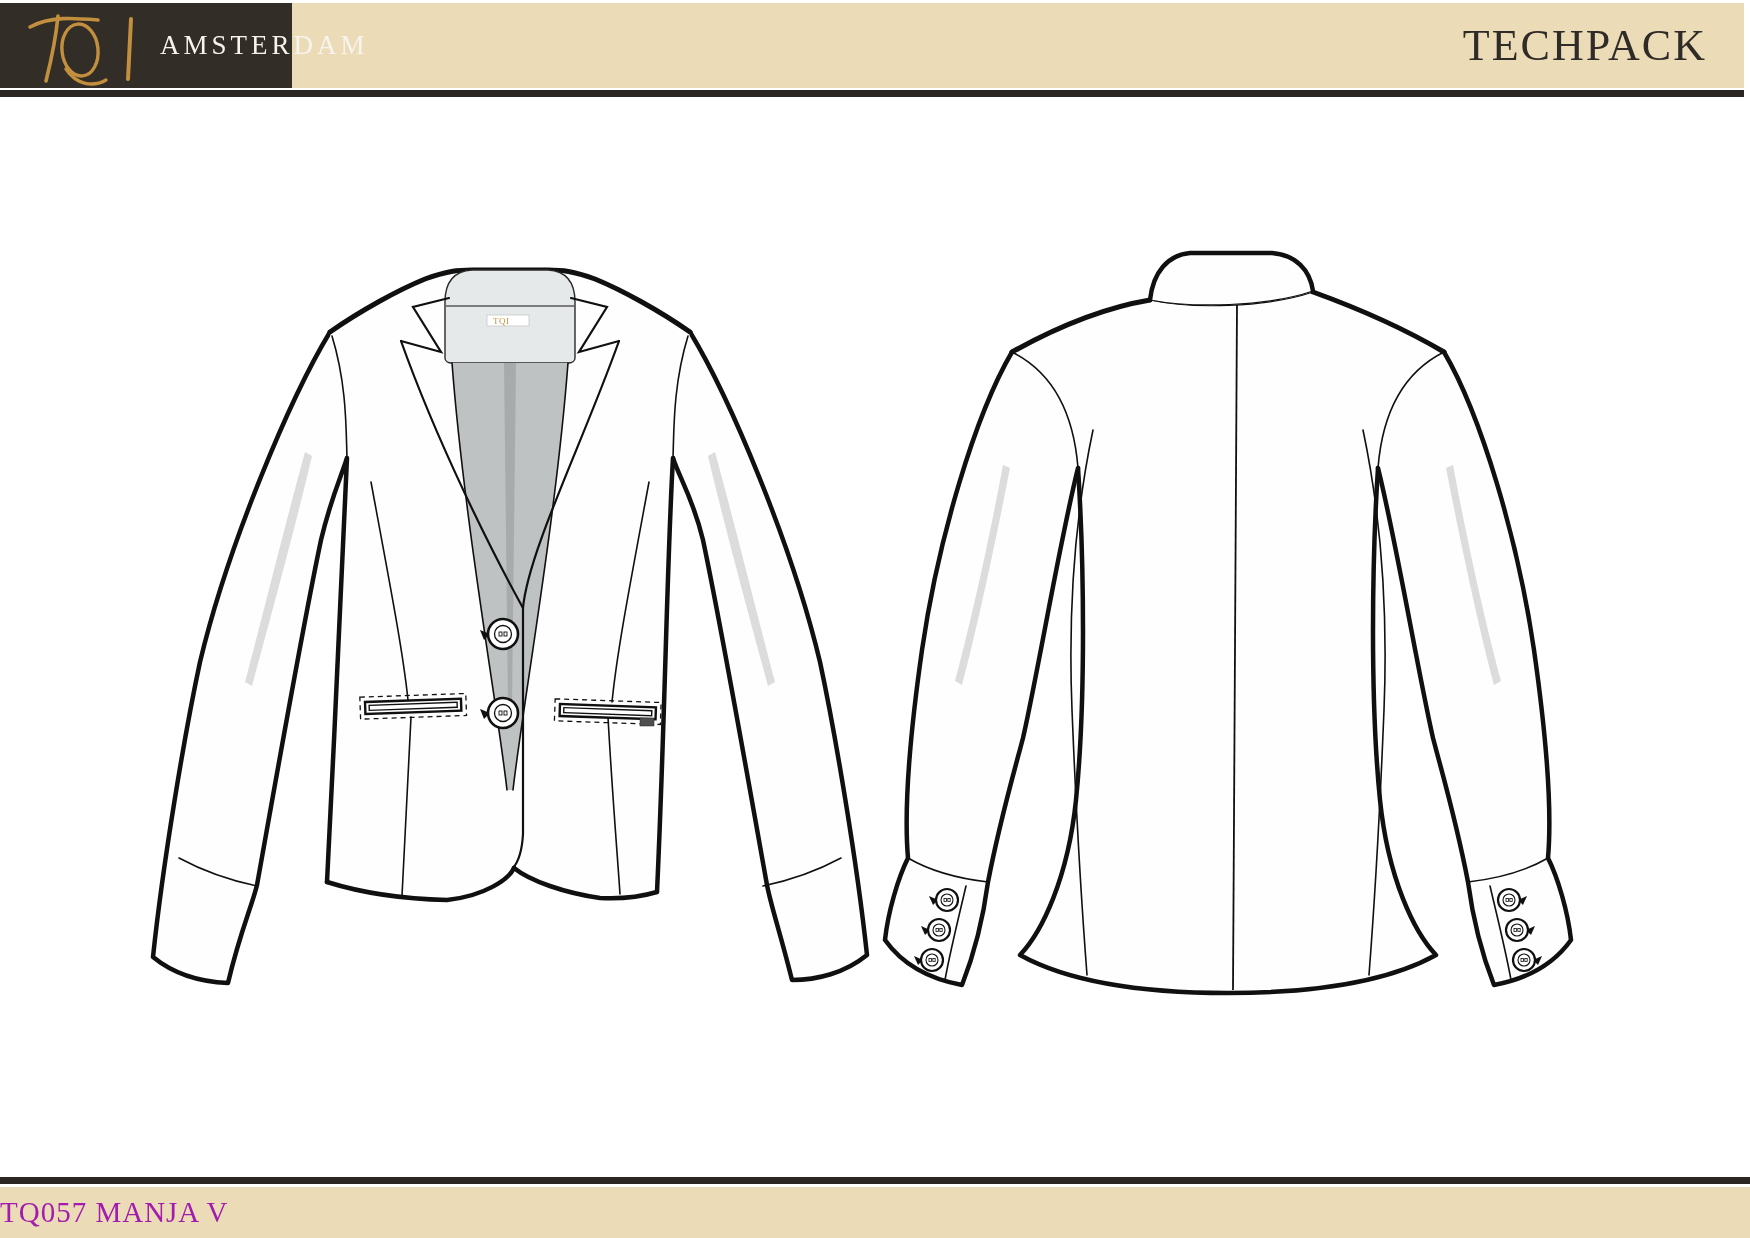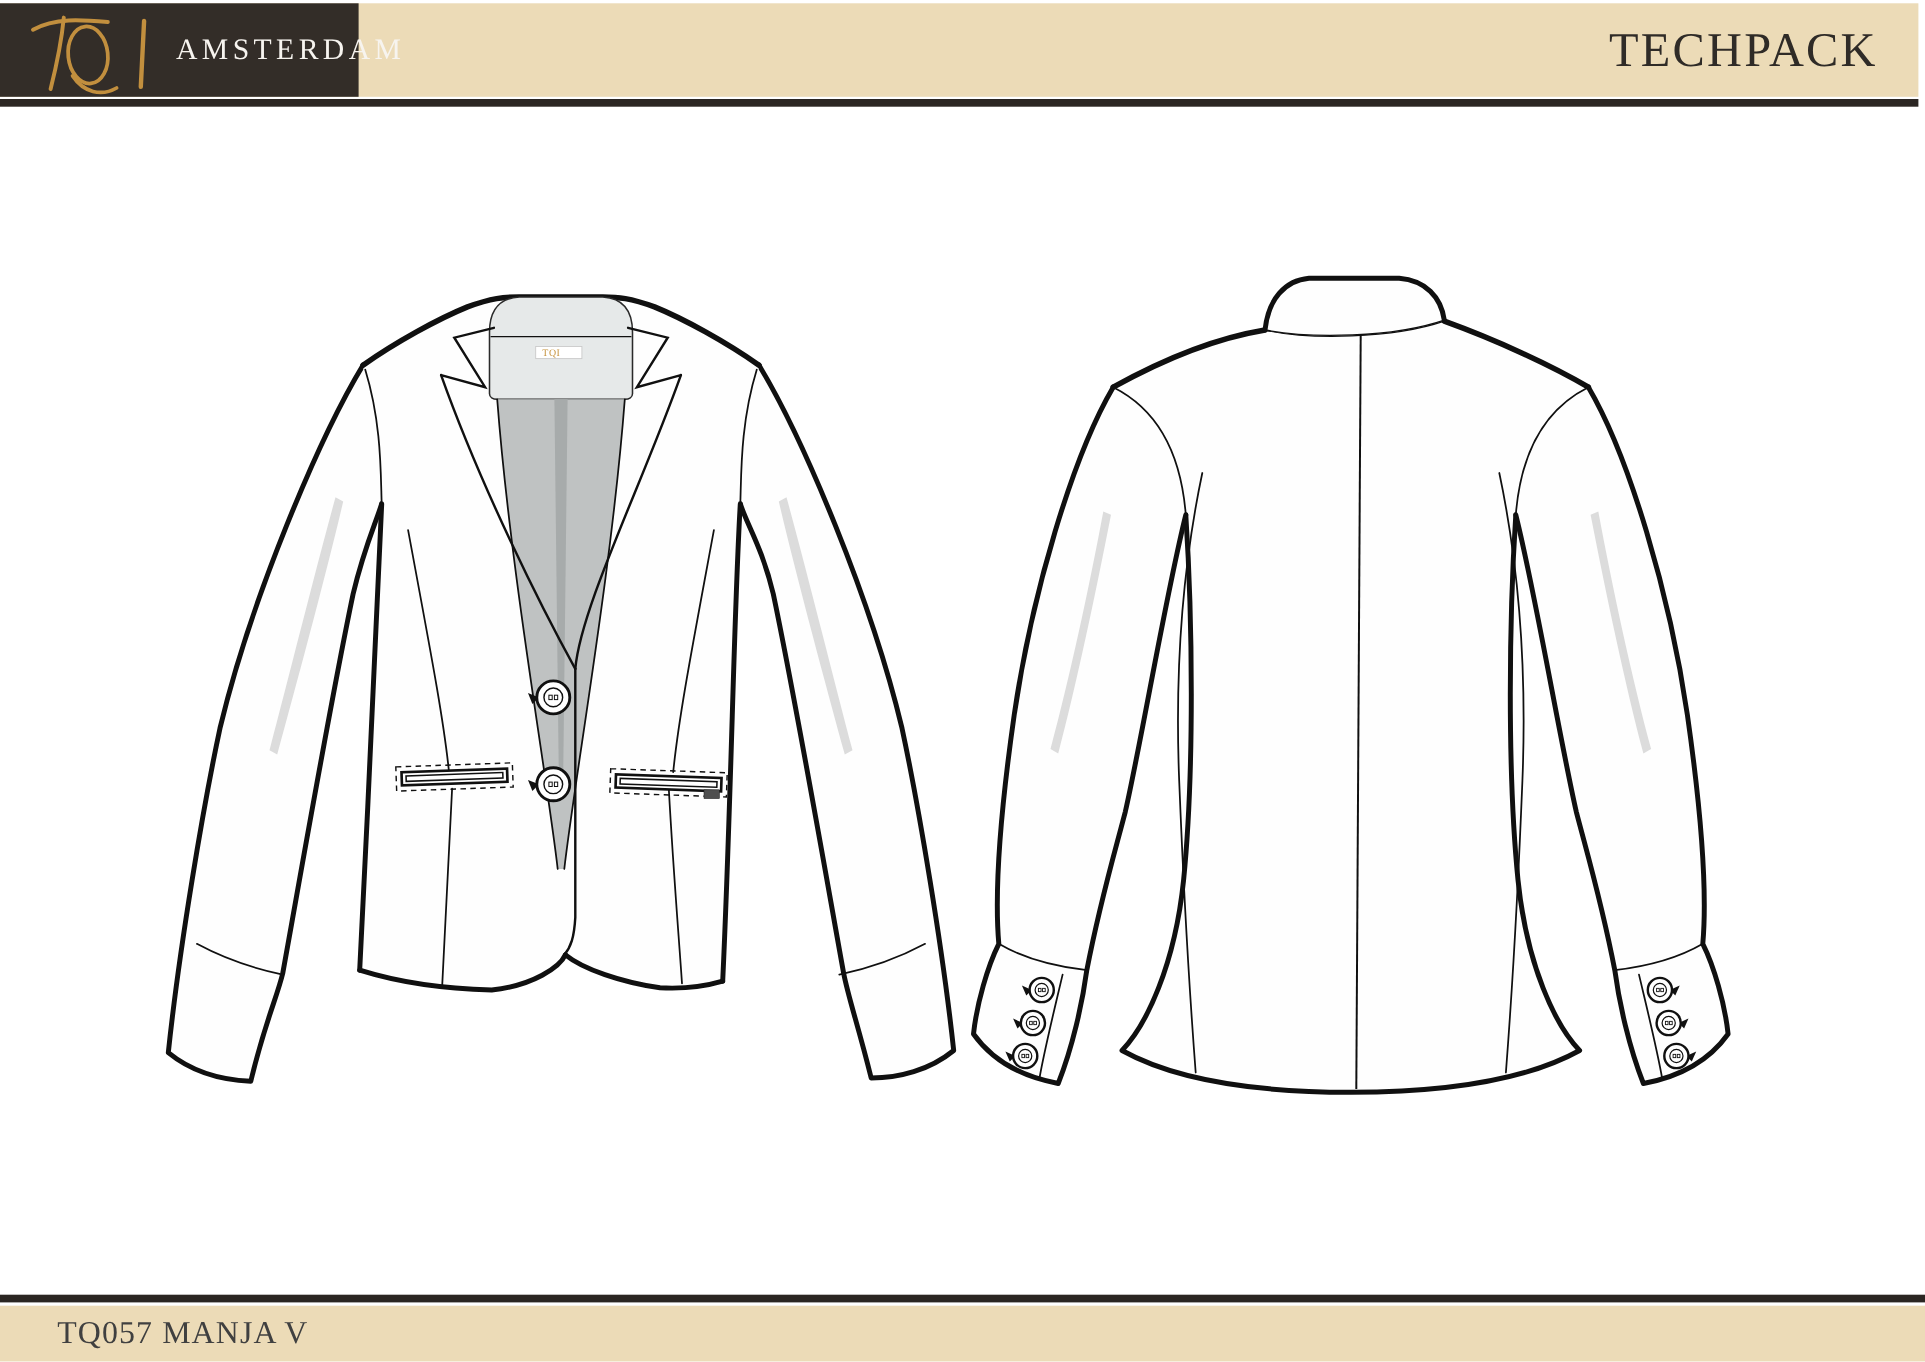--- a/index.html
+++ b/index.html
@@ -1,29 +1,29 @@
 <!DOCTYPE html>
 <html><head>
 <meta charset="utf-8">
 <style>
   html,body{margin:0;padding:0;background:#fff;}
   .page{position:relative;width:1750px;height:1238px;background:#ffffff;overflow:hidden;
         font-family:"Liberation Serif", serif;}
   
   .header{position:absolute;top:3px;left:0;width:1744px;height:85px;background:#ecdbb7;
           display:flex;align-items:center;}
-  .logo-box{width:326px;height:85px;background:#332d28;display:flex;align-items:center;flex:0 0 auto;}
+  .logo-box{width:292px;height:85px;background:#332d28;display:flex;align-items:center;flex:0 0 auto;}
   .logo-svg{margin-left:18px;flex:0 0 auto;}
   .brand{color:#f7f4ef;font-size:27px;letter-spacing:4px;margin-left:14px;white-space:nowrap;}
   .techpack{margin-left:auto;margin-right:37px;font-size:44px;letter-spacing:2px;color:#2f2b27;}
   .header-rule{position:absolute;top:90px;left:0;width:1744px;height:7px;background:#2b2622;}
   
   .footer-rule{position:absolute;top:1177px;left:0;width:1750px;height:7px;background:#2b2622;}
   .footer-band{position:absolute;top:1187px;left:0;width:1750px;height:51px;background:#ecdbb7;}
-  .style-code{line-height:51px;padding-left:52px;font-size:29px;color:#404040;letter-spacing:1px;}
+  .style-code{line-height:51px;font-size:29px;color:#a21caf;letter-spacing:1px;}
   
   .art{position:absolute;top:0;left:0;width:1750px;height:1238px;}
   .outline{fill:none;stroke:#101010;}
   .thick{stroke-width:5px;stroke-linecap:round;stroke-linejoin:round;}
   .mid{stroke-width:4.5px;stroke-linecap:round;stroke-linejoin:round;}
   .med2{stroke-width:2.2px;stroke-linecap:round;}
   .thin{stroke-width:1.6px;stroke-linecap:round;}
   .hair{stroke-width:1.2px;}
   .whitefill{fill:#fefefe;}
 </style>

